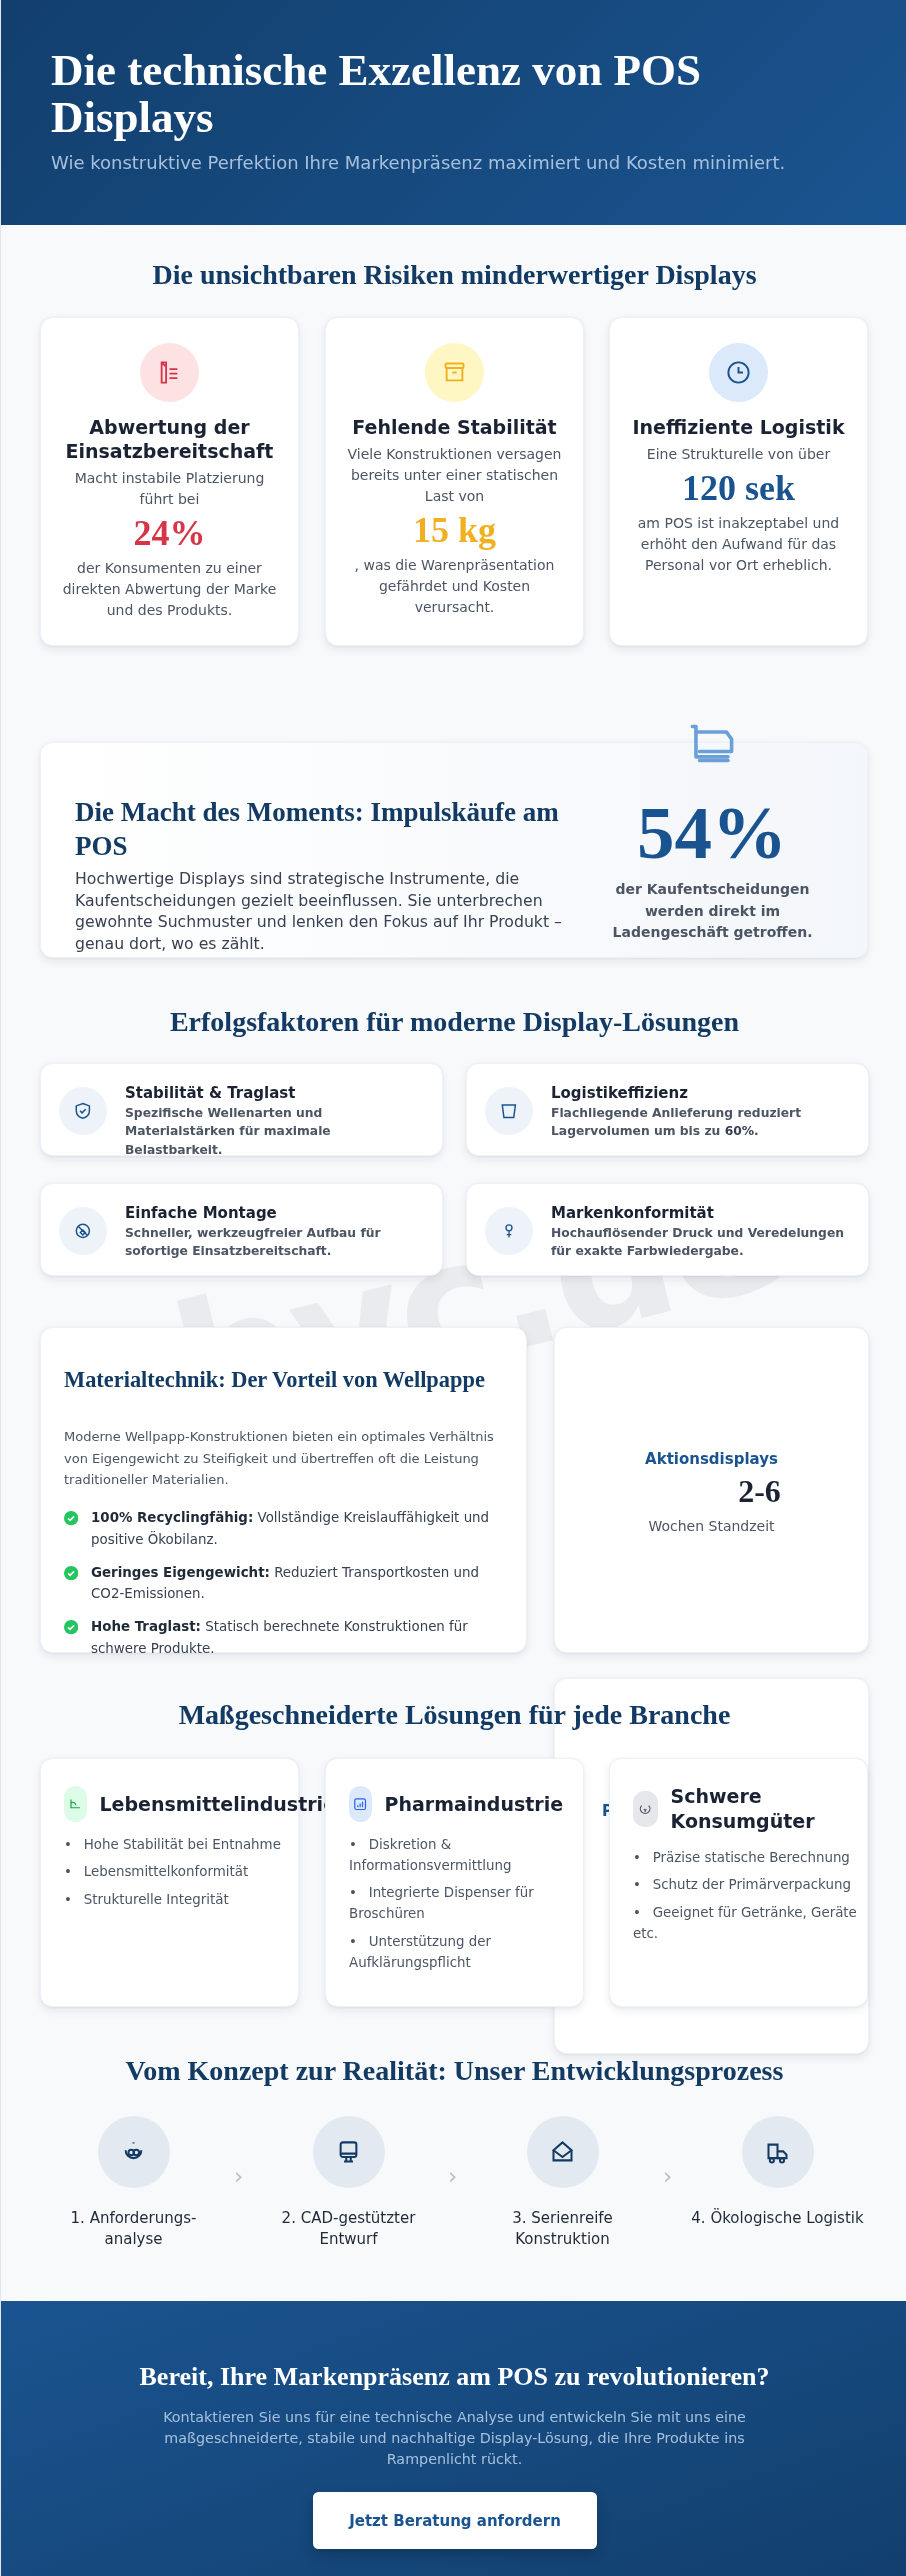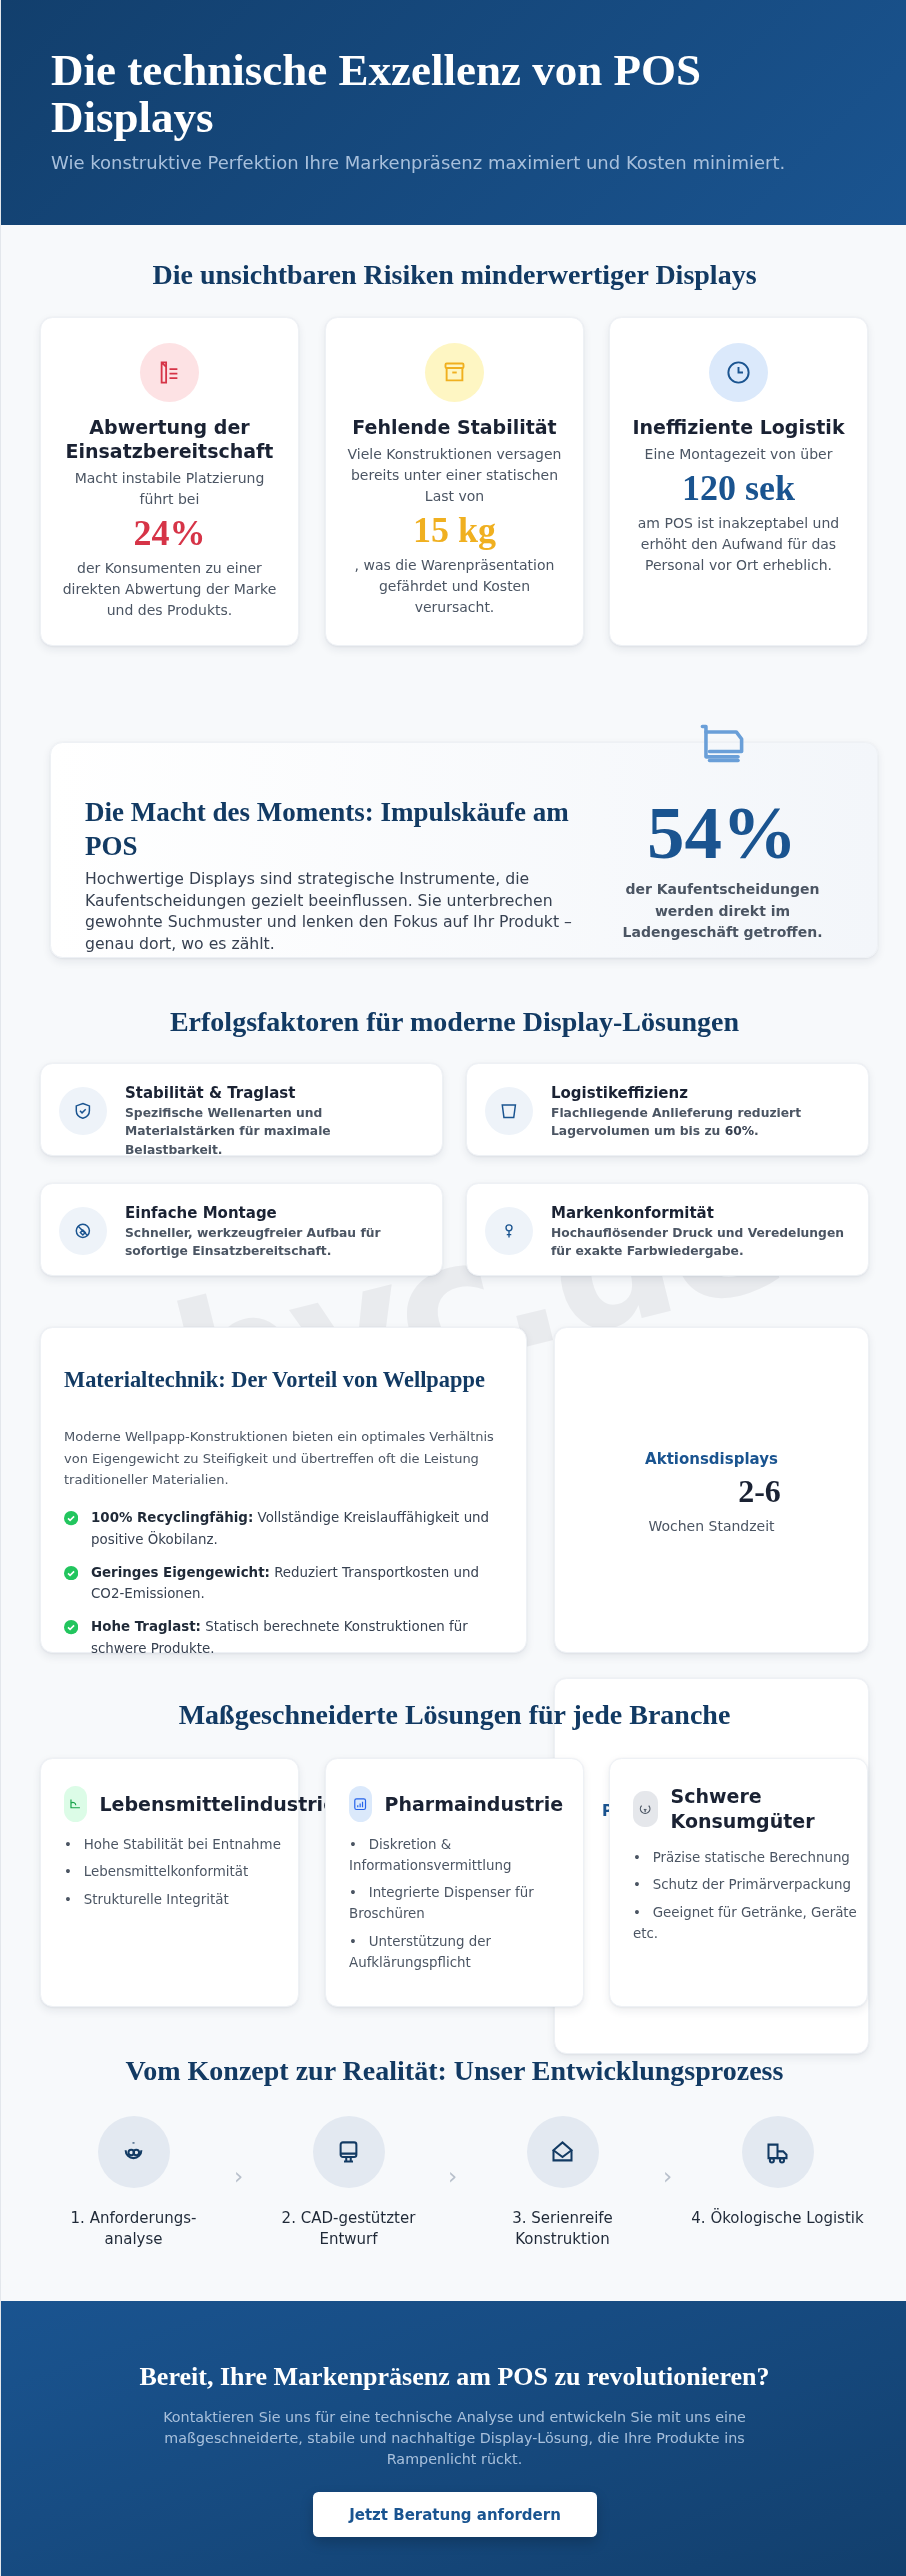--- a/index.html
+++ b/index.html
@@ -21,21 +21,21 @@
     box-shadow: 0 3.6px 9px rgba(20,40,70,0.08), 0 0.9px 1.8px rgba(20,40,70,0.05); border: 0.9px solid #eef1f5; }
 
   
   .risk { top: 317px; width: 259px; height: 329px; text-align: center; padding: 0 19.7px; }
   .risk .ic { width: 59px; height: 59px; border-radius: 50%; margin: 25px auto 12.5px; display: flex; align-items: center; justify-content: center; }
   .risk h3 { font-size: 19px; line-height: 24px; font-weight: 700; color: #1a2233; margin-bottom: 5.4px; }
   .risk .txt { font-size: 14px; line-height: 21px; color: #4b5563; }
   .risk .big { font-family: "Liberation Serif", serif; font-weight: 700; font-size: 36px; line-height: 43px; margin: 1.8px 0 3.6px; }
 
   
-  .impuls { left: 49px; top: 742px; width: 828px; height: 216px;
+  .impuls { left: 39px; top: 742px; width: 828px; height: 216px;
     background: linear-gradient(90deg, #ffffff 0%, #f3f6fa 100%); }
   .impuls h2 { position: absolute; left: 34px; top: 52px; width: 501px; font-family: "Liberation Serif", serif;
     font-size: 27px; line-height: 34px; color: #123a63; font-weight: 700; }
   .impuls p { position: absolute; left: 34px; top: 125px; width: 501px; font-size: 15.7px; line-height: 21.5px; color: #374151; }
   .impuls .stat { position: absolute; left: 537px; top: 0; width: 268px; height: 216px; text-align: center; }
   .impuls .stat .num { position: absolute; top: 45px; width: 100%; font-family: "Liberation Serif", serif; font-weight: 700; font-size: 75px; color: #1a5490; line-height: 89px; }
   .impuls .stat .lbl { position: absolute; top: 136px; left: 18px; width: 233px; font-weight: 700; font-size: 14px; line-height: 21.5px; color: #4b5563; }
   .impuls .stat .cart { position: absolute; top: -27px; left: 109px; }
 
   
@@ -76,21 +76,21 @@
   
   .step { position: absolute; top: 2116px; width: 179px; text-align: center; }
   .step .sic { width: 72px; height: 72px; border-radius: 50%; background: #e3e9f1; margin: 0 auto 19.7px; display: flex; align-items: center; justify-content: center; }
   .step .lab { font-size: 15px; font-weight: 400; color: #1f2937; line-height: 21.5px; }
   .arrow { position: absolute; top: 2163px; color: #b8c0cb; font-size: 23px; }
 
   
   .cta { position: absolute; left: 0; top: 2301px; width: 907px; height: 275px; background: linear-gradient(160deg, #1a5490 0%, #123f6d 100%); text-align: center; }
   .cta h2 { position: absolute; top: 61px; width: 100%; color: #fff; font-family: "Liberation Serif", serif; font-size: 26px; font-weight: 700; }
   .cta p { position: absolute; top: 106px; left: 145px; width: 617px; color: #a8c0dc; font-size: 14.3px; line-height: 21px; }
-  .cta .btn { position: absolute; top: 191px; left: 312px; width: 284px; height: 45px; background: #fff; border-radius: 5.4px; border: none; color: #1a5490; font-weight: 700; font-size: 15px; font-family: "DejaVu Sans", sans-serif; box-shadow: 0 5.4px 12.5px rgba(0,0,0,0.2); cursor: pointer; }
+  .cta .btn { position: absolute; top: 191px; left: 312px; width: 284px; height: 57px; background: #fff; border-radius: 5.4px; border: none; color: #1a5490; font-weight: 700; font-size: 15px; font-family: "DejaVu Sans", sans-serif; box-shadow: 0 5.4px 12.5px rgba(0,0,0,0.2); cursor: pointer; }
 </style>
 </head>
 <body>
 
 <div class="page">
 
   <header class="hero">
     <h1>Die technische Exzellenz von POS Displays</h1>
     <p>Wie konstruktive Perfektion Ihre Markenpräsenz maximiert und Kosten minimiert.</p>
   </header>
@@ -125,21 +125,21 @@
   </div>
 
   <div class="card risk" style="left:608px">
     <div class="ic" style="background:#dbe9fb">
       <svg width="27" height="27" viewBox="0 0 24 24" fill="none" stroke="#1a5490" stroke-width="1.7">
           <circle cx="12" cy="12" r="9"></circle>
           <path d="M12 7v5h4"></path>
         </svg>
     </div>
     <h3>Ineffiziente Logistik</h3>
-    <div class="txt">Eine Montagezeit von über</div>
+    <div class="txt">Eine Strukturelle von über</div>
     <div class="big" style="color:#1a5490">120 sek</div>
     <div class="txt">am POS ist inakzeptabel und erhöht den Aufwand für das Personal vor Ort erheblich.</div>
   </div>
 
   <div class="card impuls">
     <h2>Die Macht des Moments: Impulskäufe am POS</h2>
     <p>Hochwertige Displays sind strategische Instrumente, die Kaufentscheidungen gezielt beeinflussen. Sie unterbrechen gewohnte Suchmuster und lenken den Fokus auf Ihr Produkt – genau dort, wo es zählt.</p>
     <div class="stat">
       <div class="cart" style="top:-19.7px">
         <svg width="50" height="41" viewBox="0 0 56 46" fill="none" stroke="#6a9fd8" stroke-width="4" stroke-linecap="round" stroke-linejoin="round">

